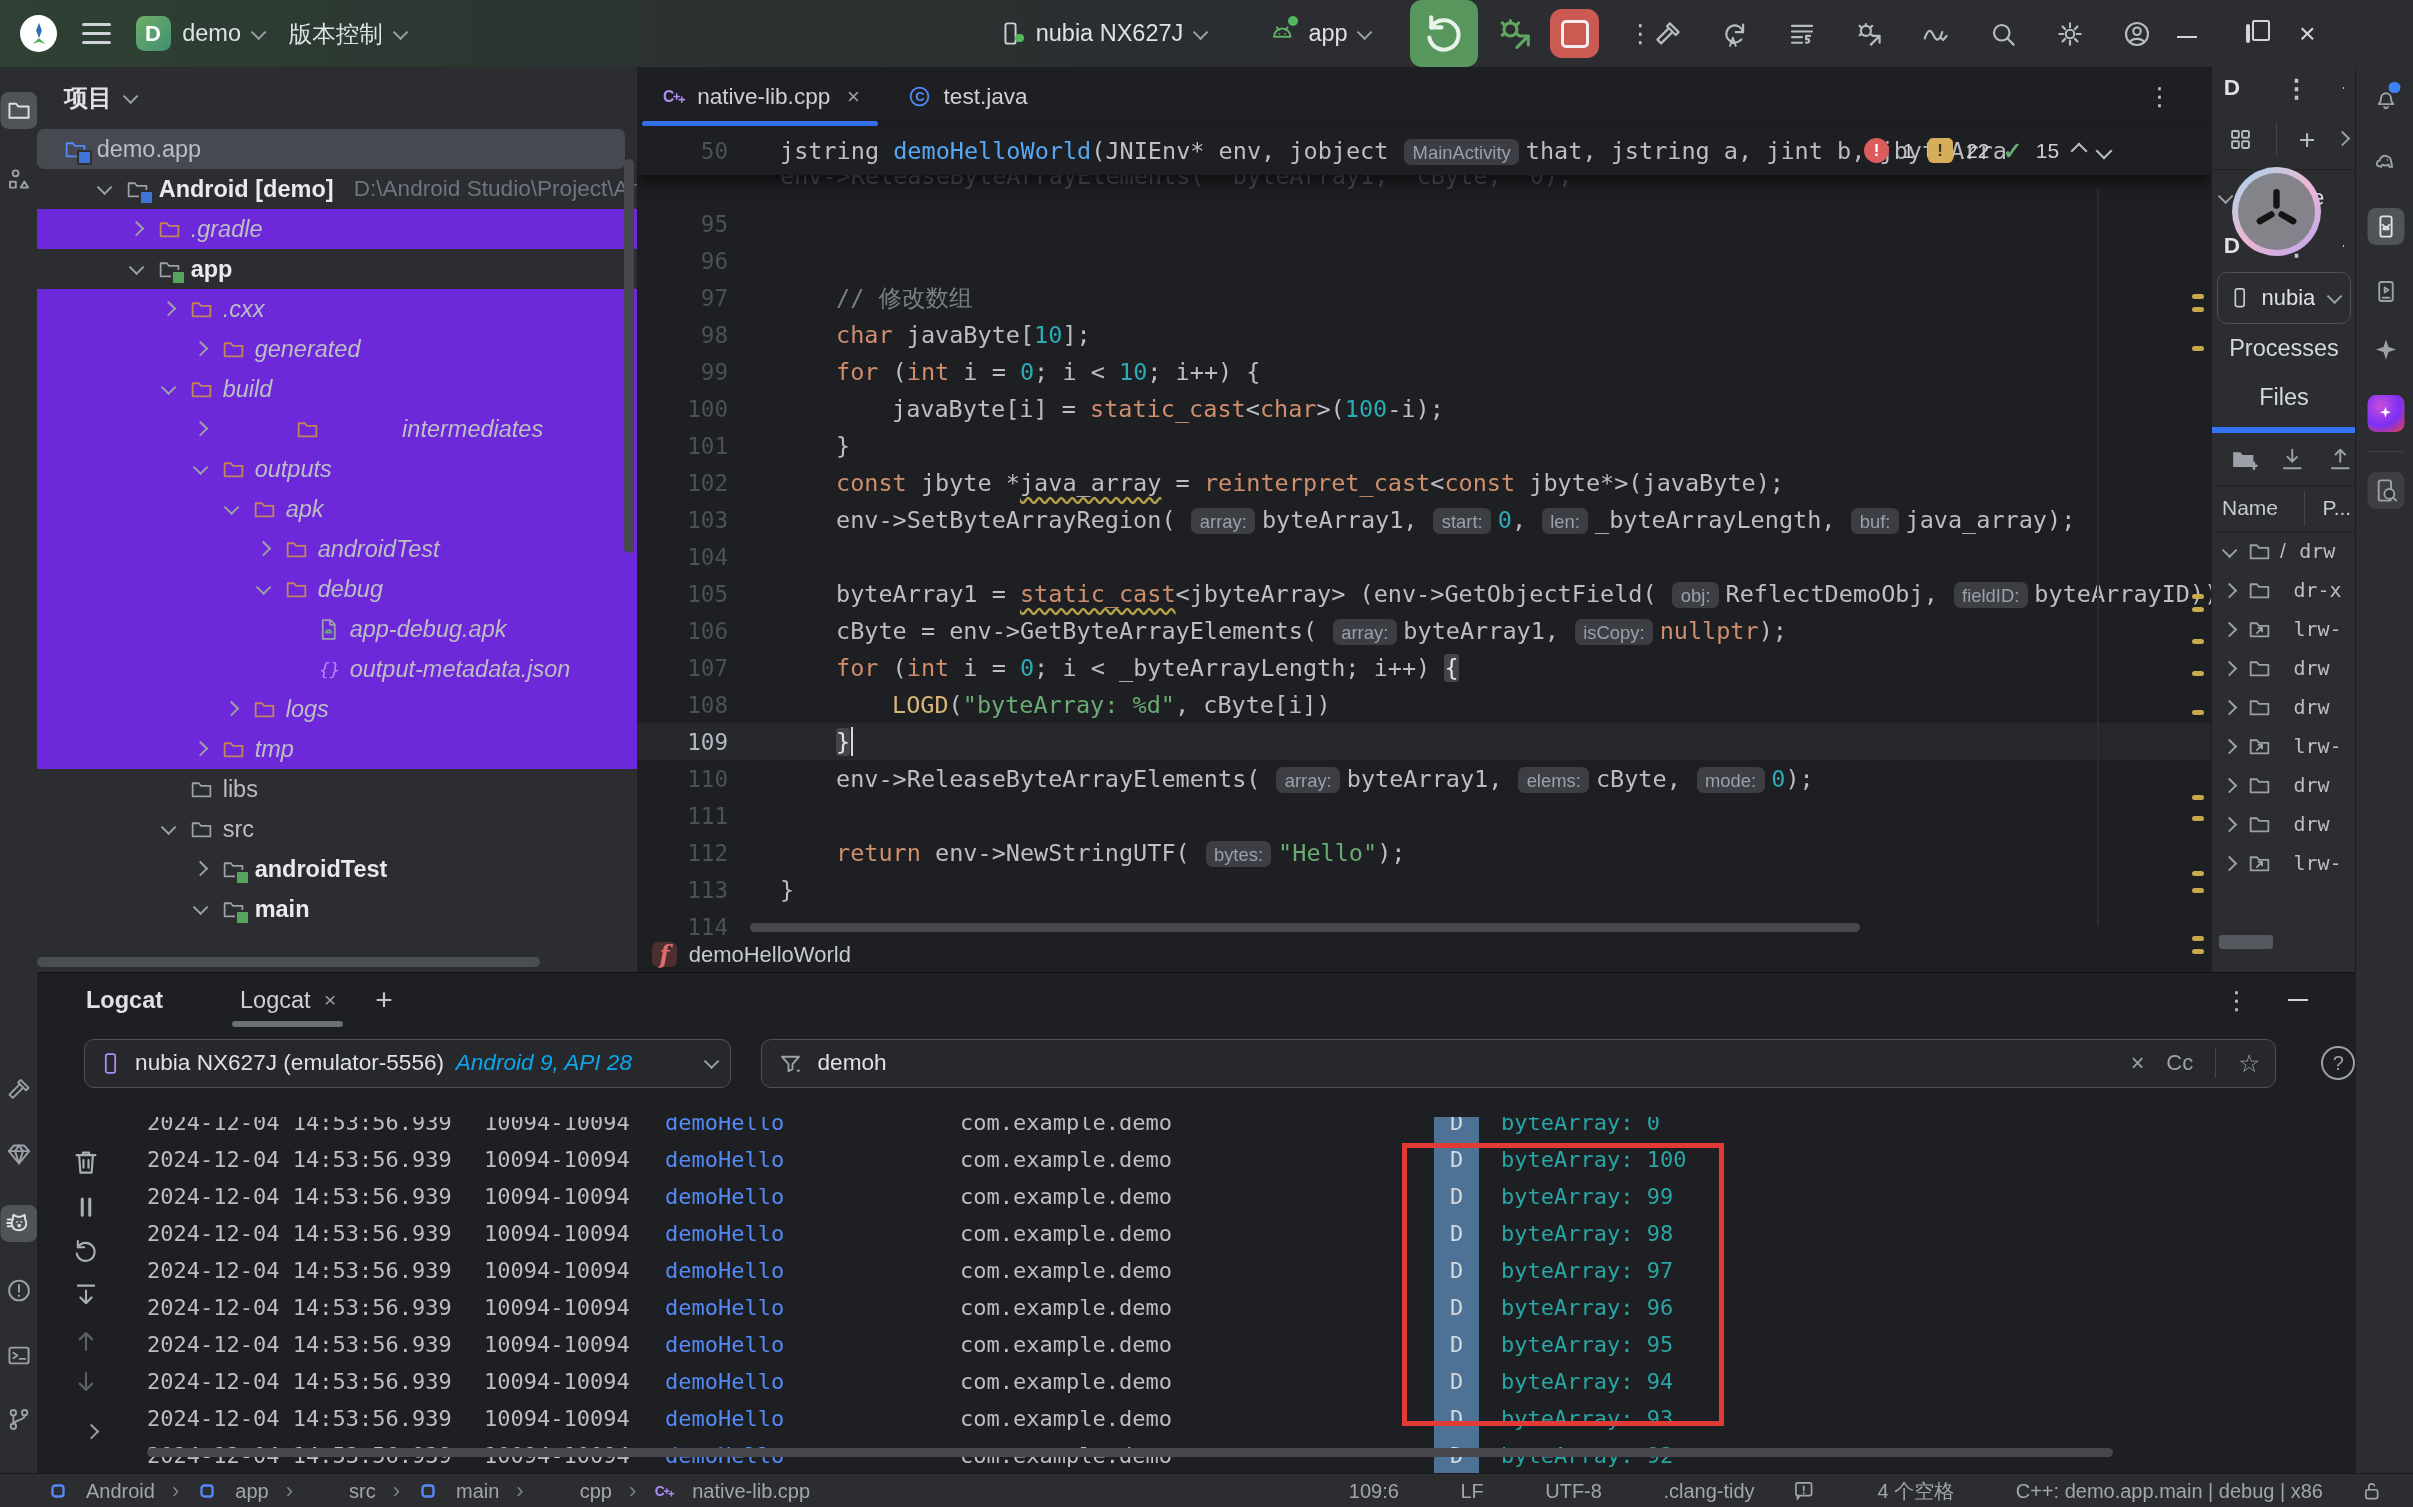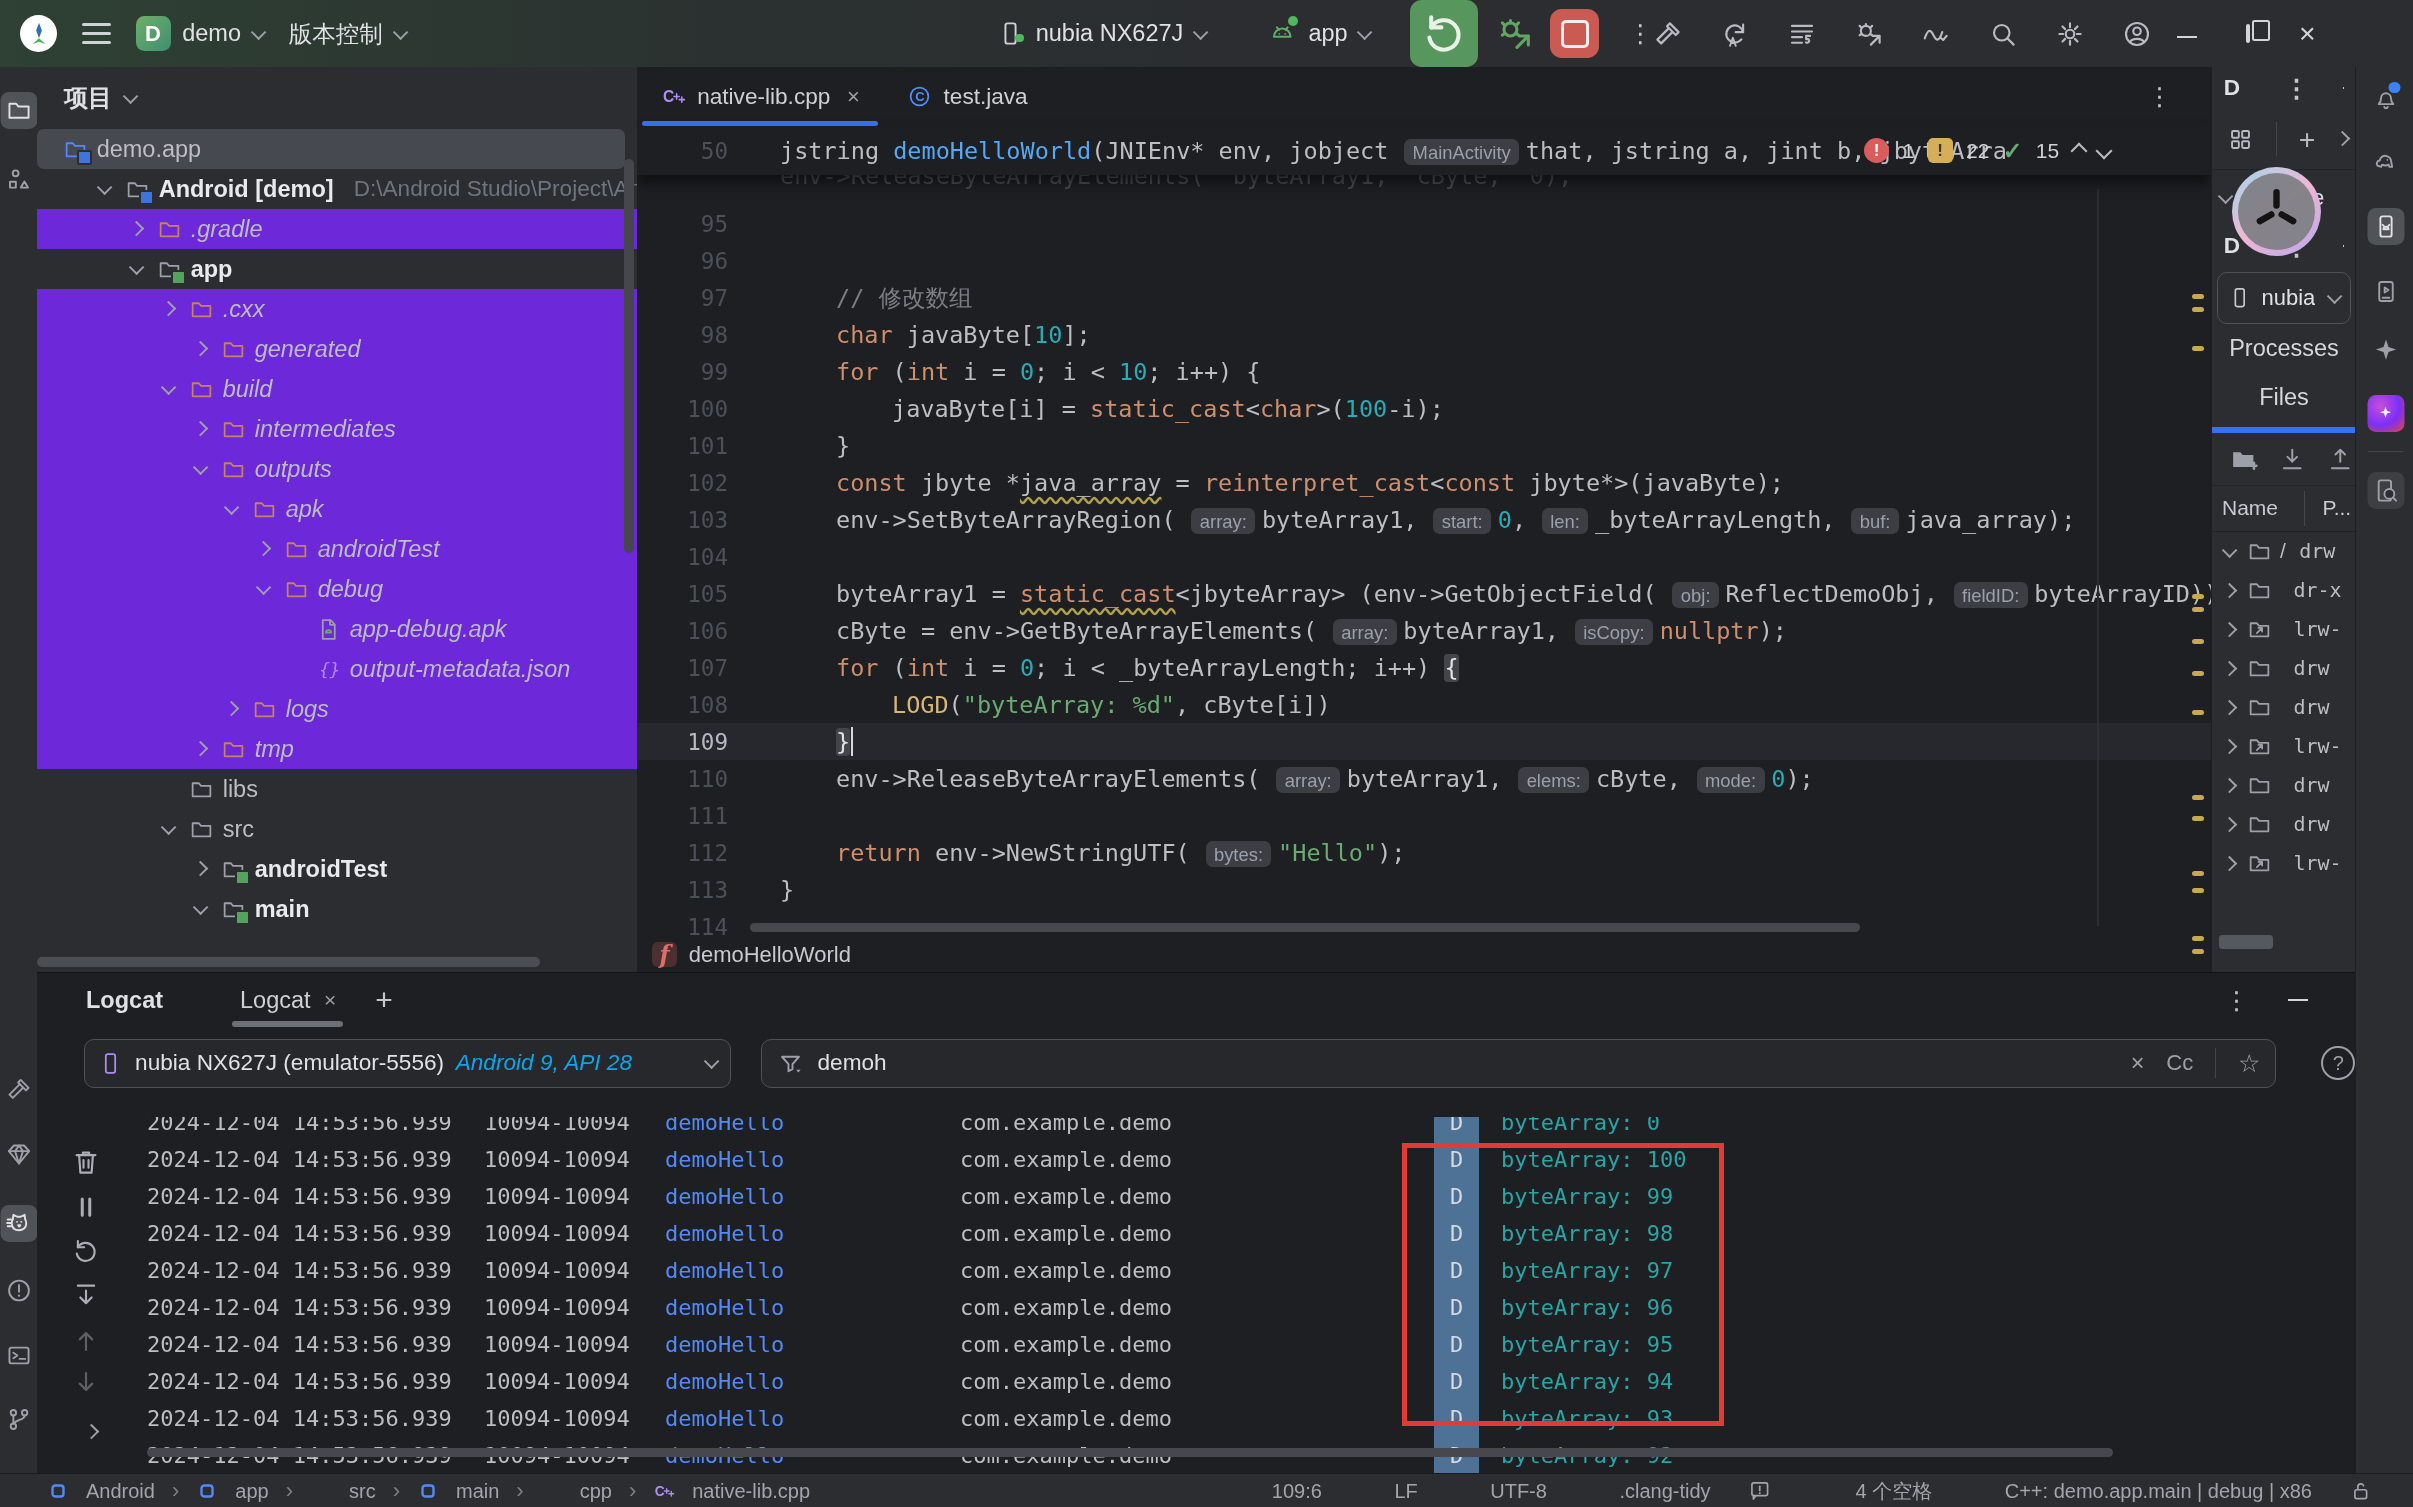--- a/index.html
+++ b/index.html
@@ -158,21 +158,21 @@
   #redrect{position:absolute;left:1365px;top:170px;width:312px;height:273px;border:5px solid #e23b35;z-index:8;}
   .lc-hscroll{position:absolute;left:110px;top:475px;width:1966px;height:9.2px;background:#46484d;border-radius:5px;z-index:9;}
   
   #statusbar{left:0;top:1473px;width:2413px;height:34px;background:#2b2d30;border-top:0.8px solid #1a1b1e;display:flex;align-items:center;font-size:20px;color:#a2a5ac;}
   .crumbs{display:flex;align-items:center;margin-left:47px;gap:17px;}
   .crumb{display:flex;align-items:center;gap:17px;}
   .crumb .cic{width:22px;height:22px;display:inline-flex;}
   .crumb:last-child .csep{display:none;}
   .csep{color:#7c8087;font-size:22px;}
   .sright{margin-left:auto;margin-right:28.5px;display:flex;align-items:center;gap:37px;}
-  .sitem{display:flex;align-items:center;gap:12px;}
+  .sitem{display:flex;align-items:center;gap:1px;}
   .sitem .sic{width:23.5px;height:23.5px;display:inline-flex;color:#a2a5ac;}
 </style>
 </head>
 <body>
 
 <svg width="0" height="0" style="position:absolute" aria-hidden="true">
   <symbol id="i-folder" viewBox="0 0 24 24">
       <path d="M3.5 6h6l2 2.5h9V18.5H3.5z"></path>
     </symbol>
   <symbol id="i-mod" viewBox="0 0 24 24">
@@ -622,21 +622,21 @@
         <span class="chev v"></span>
         <span class="tico ibox ic-orange">
           <svg viewBox="0 0 24 24" class="svg">
             <use href="#i-folder"></use>
           </svg>
         </span>
         <span>build</span>
         <span class="sub"></span>
       </div>
 
-      <div class="trow brown" style="padding-left: 158px;">
+      <div class="trow brown" style="padding-left: 158px; justify-content: space-between;">
         <span class="chev r"></span>
         <span class="tico ibox ic-orange">
           <svg viewBox="0 0 24 24" class="svg">
             <use href="#i-folder"></use>
           </svg>
         </span>
         <span>intermediates</span>
         <span class="sub"></span>
       </div>
 

